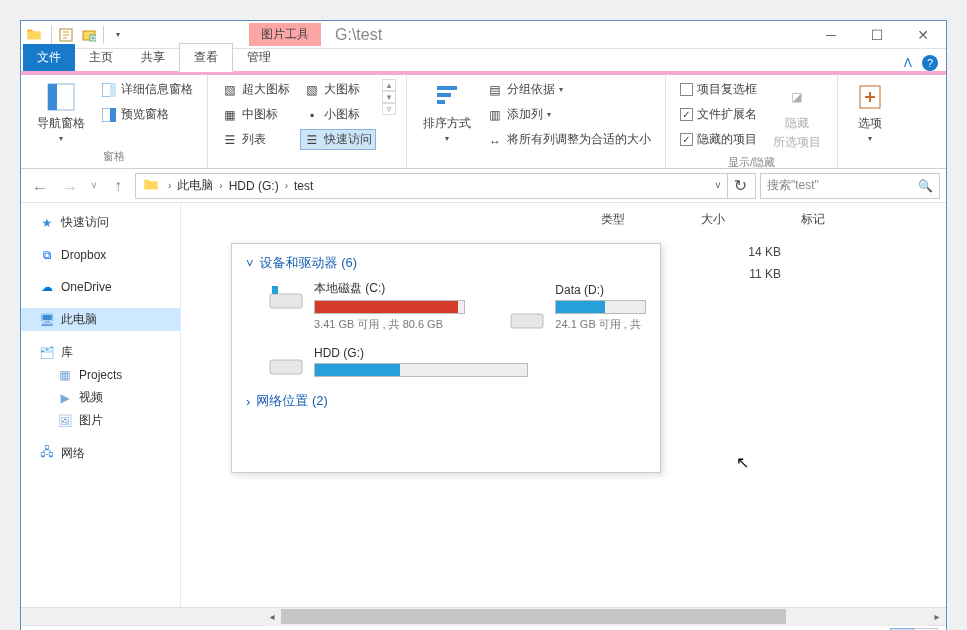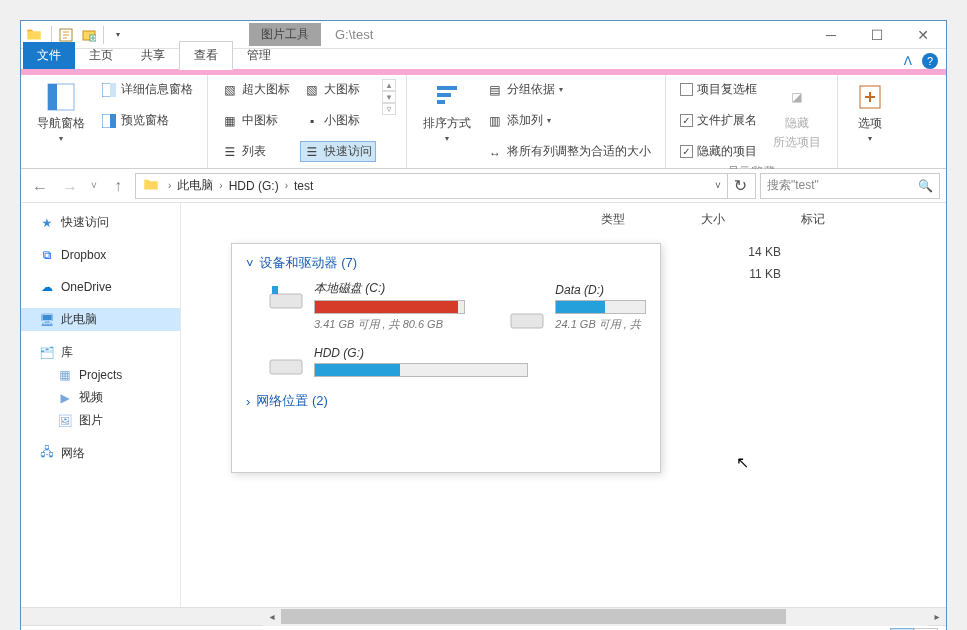--- a/index.html
+++ b/index.html
@@ -7,39 +7,39 @@
 .window { width: 967px; height: 630px; background: #fff; border: 1px solid #5a8fc7; position: relative; display: flex; flex-direction: column; }
 
 
 .titlebar { height: 28px; display: flex; align-items: center; background: #fff; border-bottom: 1px solid #e0e0e0; }
 .titlebar-left { display: flex; align-items: center; gap: 2px; padding-left: 4px; }
 .folder-icon { width: 18px; height: 18px; display: inline-block; }
 .qat { display: flex; align-items: center; gap: 1px; margin-left: 4px; }
 .qat-sep { width: 1px; height: 18px; background: #d0d0d0; margin: 0 2px; }
 .qat-btn { width: 22px; height: 22px; display: flex; align-items: center; justify-content: center; }
 .dropdown-arrow { font-size: 8px; color: #555; }
-.context-tab { background: #a3a3a3; padding: 3px 12px; font-size: 12px; color: #444; margin-left: 120px; }
-.path-text { margin-left: 14px; font-size: 13px; color: #888; }
+.context-tab { background: #fca5a5; padding: 3px 12px; font-size: 12px; color: #444; margin-left: 120px; }
+.path-text { margin-left: 14px; font-size: 16px; color: #888; }
 .win-controls { margin-left: auto; display: flex; }
 .win-btn { width: 46px; height: 28px; display: flex; align-items: center; justify-content: center; font-size: 14px; color: #666; }
 
 
-.ribbon-tabs { height: 26px; display: flex; align-items: flex-end; background: #fff; padding-left: 2px; border-bottom: 6px solid #f9a8d4; position: relative; }
+.ribbon-tabs { height: 26px; display: flex; align-items: flex-end; background: #fff; padding-left: 2px; border-bottom: 4px solid #f9a8d4; position: relative; }
 .ribbon-tab { padding: 5px 14px; font-size: 12px; color: #444; cursor: pointer; }
 .ribbon-tab.file { background: #1979ca; color: #fff; }
 .ribbon-tab.active { border: 1px solid #d0d0d0; border-bottom: 1px solid #fff; background: #fff; margin-bottom: -1px; }
 .ribbon-right { margin-left: auto; display: flex; align-items: center; padding-right: 8px; gap: 10px; }
 .help-icon { width: 16px; height: 16px; border-radius: 50%; background: #1979ca; color: #fff; font-size: 11px; display: flex; align-items: center; justify-content: center; }
 
 
 .ribbon { height: 94px; background: #fff; border-bottom: 1px solid #d0d0d0; display: flex; }
 .ribbon-group { border-right: 1px solid #e3e3e3; padding: 4px 10px 2px; display: flex; flex-direction: column; }
 .ribbon-group-body { flex:1; display: flex; align-items: flex-start; gap: 6px; }
 .ribbon-group-label { text-align: center; font-size: 11px; color: #888; padding: 2px 0; }
-.rbtn-col { display: flex; flex-direction: column; gap: 10px; align-items: flex-start; }
+.rbtn-col { display: flex; flex-direction: column; gap: 4px; align-items: flex-start; }
 .rbtn-sm { display: flex; align-items: center; gap: 4px; font-size: 12px; color: #444; padding: 2px 4px; cursor: pointer; white-space: nowrap; }
 .rbtn-sm.sel { border: 1px solid #8bb3e0; background: #cde6f7; padding: 1px 3px; }
 .rbtn-big { display: flex; flex-direction: column; align-items: center; gap: 2px; font-size: 12px; color: #444; padding: 2px 6px; cursor: pointer; }
 .rbtn-big.disabled { color: #b0b0b0; }
 .ico { width: 16px; height: 16px; display: inline-flex; align-items: center; justify-content: center; }
 .ico-lg { width: 32px; height: 32px; display: inline-flex; align-items: center; justify-content: center; }
 .chk { width: 13px; height: 13px; border: 1px solid #888; display:inline-flex; align-items:center; justify-content:center; font-size: 10px; color:#444; }
 
 
 .addressbar { height: 34px; display: flex; align-items: center; padding: 3px 6px; gap: 4px; background: #fff; border-bottom: 1px solid #e3e3e3; }
@@ -66,21 +66,21 @@
 .content { flex: 1; position: relative; }
 .col-headers { position: absolute; top: 8px; right: 10px; left: 420px; display: flex; font-size: 12px; color: #444; }
 .col-headers span { width: 100px; }
 .file-rows { position: absolute; top: 38px; right: 10px; left: 420px; font-size: 12px; color: #444; }
 .file-rows div { display: flex; height: 22px; align-items: center; }
 .file-rows div span { width: 100px; }
 
 
 .popup { position: absolute; left: 210px; top: 222px; width: 430px; height: 230px; background: #fff; border: 1px solid #ccc; box-shadow: 2px 2px 8px rgba(0,0,0,0.15); padding: 10px 14px; }
 .popup-section-hdr { display: flex; align-items: center; gap: 6px; font-size: 13px; color: #1a5fb4; margin-bottom: 8px; cursor: pointer; }
-.drive-row { display: flex; gap: 44px; margin-bottom: 14px; padding-left: 22px; font-style: italic; }
+.drive-row { display: flex; gap: 44px; margin-bottom: 14px; padding-left: 22px; }
 .drive { display: flex; gap: 10px; width: 260px; }
 .drive.small { width: 180px; align-items: flex-end; }
 .drive-icon { width: 36px; height: 28px; margin-top: 4px; }
 .drive-info { flex: 1; display: flex; flex-direction: column; gap: 3px; }
 .drive-name { font-size: 12px; color: #333; }
 .drive-bar { height: 14px; border: 1px solid #bbb; background: #eee; position: relative; }
 .drive-bar-fill { height: 100%; }
 .drive-stat { font-size: 11px; color: #777; }
 
 
@@ -179,20 +179,21 @@
               <span class="ico">
                 <svg width="14" height="14">
                   <rect x="0" y="0" width="14" height="14" fill="#fff" stroke="#3b8bd6"></rect>
                   <rect x="8" y="0" width="6" height="14" fill="#3b8bd6"></rect>
                 </svg>
               </span>
               <span>预览窗格</span>
             </div>
         </div>
       </div>
+      <div class="ribbon-group-label">窗格</div>
     </div>
 
     <div class="ribbon-group">
       <div class="ribbon-group-body">
         <div class="rbtn-col">
           <div class="rbtn-sm">
               <span class="ico">▧</span>
               <span>超大图标</span>
             </div>
           <div class="rbtn-sm">
@@ -386,21 +387,21 @@
             <span>PNG 图像</span>
             <span style="text-align:right;padding-right:20px;">11 KB</span>
           </div>
       </div>
     </div>
   </div>
 
   <div class="popup">
     <div class="popup-section-hdr">
       <span>˅</span>
-      <span>设备和驱动器 (7)</span>
+      <span>设备和驱动器 (6)</span>
     </div>
     <div class="drive-row">
       <div class="drive">
         <span class="drive-icon"><svg width="36" height="28">
               <rect x="2" y="10" width="32" height="14" rx="2" fill="#e6e6e6" stroke="#bbb"></rect>
               <rect x="4" y="2" width="6" height="8" fill="#26a0da"></rect>
             </svg></span>
         <div class="drive-info">
           <span class="drive-name">本地磁盘 (C:)</span>
           <div class="drive-bar">

